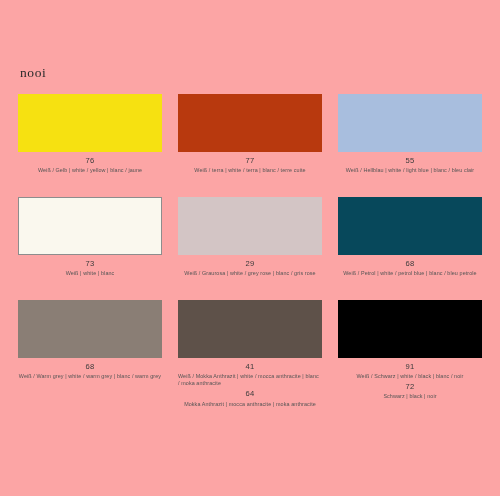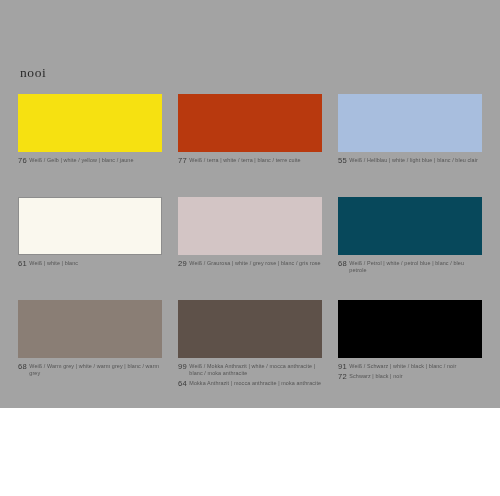--- a/index.html
+++ b/index.html
@@ -10,24 +10,24 @@
   body {
     width: 500px;
     height: 496px;
     font-family: "Liberation Sans", sans-serif;
     color: #3a3a3a;
     overflow: hidden;
   }
   .page {
     position: relative;
     width: 500px;
-    height: 408px;
+    height: 496px;
     box-sizing: border-box;
     padding: 66px 14px 0 18px;
-    background: #a3a3a3;
+    background: #fca5a5;
   }
   .brand {
     font-family: "Liberation Serif", serif;
     font-size: 13.5px;
     letter-spacing: 0.6px;
     color: #2b2b2b;
     margin: 0 0 14px 2px;
     line-height: 1;
   }
   .grid {
@@ -54,22 +54,23 @@
   .labels {
     padding-top: 5px;
     min-height: 34px;
   }
   .label {
     font-size: 5.4px;
     line-height: 7.6px;
     color: #4a4a4a;
     margin: 0 0 3px 0;
     display: flex;
-    align-items: flex-start;
+    align-items: center;
     gap: 2.5px;
+    flex-direction: column;
   }
   .label .code {
     font-size: 7.6px;
     line-height: 7.6px;
     color: #3a3a3a;
     flex: 0 0 auto;
     letter-spacing: 0.2px;
   }
   .label .desc {
     font-size: 5.4px;
@@ -108,21 +109,21 @@
           <div class="label">
             <span class="code">55</span>
             <span class="desc">Weiß / Hellblau | white / light blue | blanc / bleu clair</span>
           </div>
         </div>
       </div>
       <div class="cell">
         <div class="swatch bordered" style="background: rgb(250, 248, 238);"></div>
         <div class="labels">
           <div class="label">
-            <span class="code">61</span>
+            <span class="code">73</span>
             <span class="desc">Weiß | white | blanc</span>
           </div>
         </div>
       </div>
       <div class="cell">
         <div class="swatch" style="background: rgb(211, 197, 197);"></div>
         <div class="labels">
           <div class="label">
             <span class="code">29</span>
             <span class="desc">Weiß / Graurosa | white / grey rose | blanc / gris rose</span>
@@ -144,21 +145,21 @@
           <div class="label">
             <span class="code">68</span>
             <span class="desc">Weiß / Warm grey | white / warm grey | blanc / warm grey</span>
           </div>
         </div>
       </div>
       <div class="cell">
         <div class="swatch" style="background: rgb(94, 81, 73);"></div>
         <div class="labels">
           <div class="label">
-            <span class="code">99</span>
+            <span class="code">41</span>
             <span class="desc">Weiß / Mokka Anthrazit | white / mocca anthracite | blanc / moka anthracite</span>
           </div>
           <div class="label">
             <span class="code">64</span>
             <span class="desc">Mokka Anthrazit | mocca anthracite | moka anthracite</span>
           </div>
         </div>
       </div>
       <div class="cell">
         <div class="swatch" style="background: rgb(0, 0, 0);"></div>

